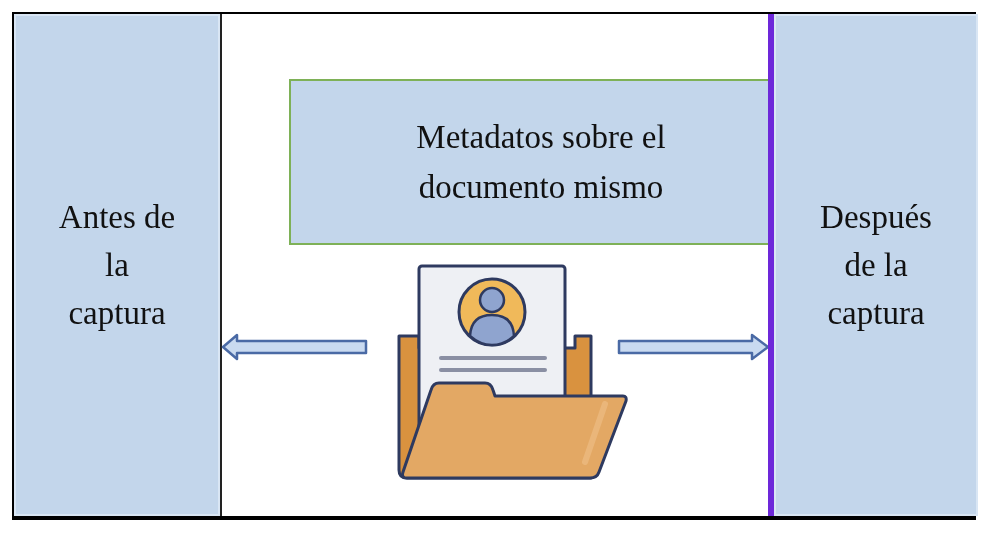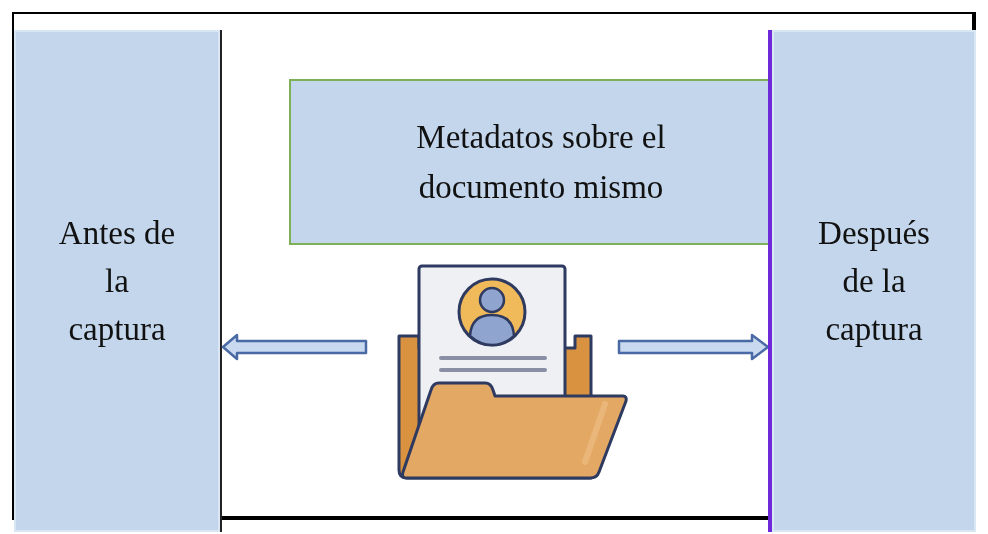--- a/index.html
+++ b/index.html
@@ -3,27 +3,27 @@
 <meta charset="utf-8">
 <style>
   html, body { margin: 0; padding: 0; background: #ffffff; }
   body { width: 988px; height: 534px; position: relative; overflow: hidden; font-family: "Liberation Serif", "DejaVu Serif", serif; }
   .frame {
     position: absolute; left: 12px; top: 12px; width: 958px; height: 502px;
     border: 2px solid #000; border-right-width: 4px; border-bottom-width: 4px;
     background: #ffffff; box-sizing: content-box;
   }
   .panel {
-    position: absolute; top: 16px; height: 502px; background: #c3d6eb;
+    position: absolute; top: 0; height: 502px; background: #c3d6eb;
     display: flex; align-items: center; justify-content: center; text-align: center;
     color: #111; font-size: 33px; line-height: 48px;
     box-shadow: inset 0 0 0 2px #d9e6f4;
   }
   .panel.left { left: 0; width: 206px; border-right: 2px solid #222; }
-  .panel.right { left: 754px; width: 204px; border-left: 4px solid #6d28d9; }
+  .panel.right { left: 754px; width: 204px; border-left: 6px solid #6d28d9; }
   .panel span { display: block; white-space: pre-line; }
   .meta-box {
     position: absolute; left: 227px; top: 65px; width: 500px; height: 162px;
     background: #c3d6eb; border: 2px solid #7eb157;
     display: flex; align-items: center; justify-content: center; text-align: center;
     color: #111; font-size: 33px; line-height: 50px; margin-left: 48px;
   }
   .meta-box span { white-space: pre-line; }
   .arrow { position: absolute; }
   .folder { position: absolute; left: 381px; top: 248px; width: 234px; height: 220px; }

